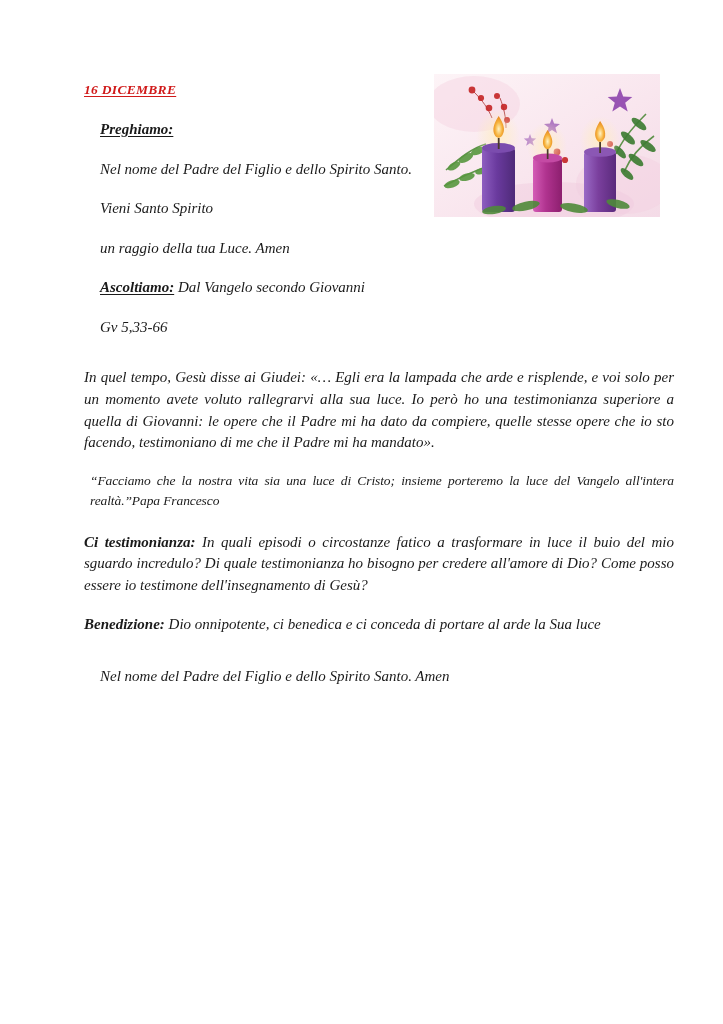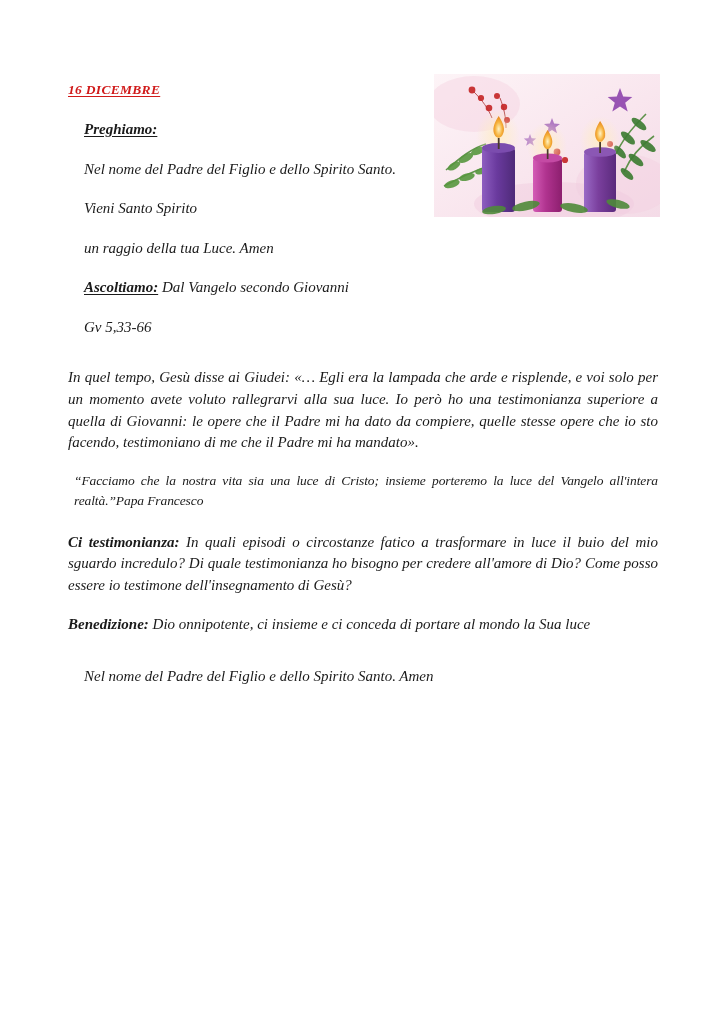--- a/index.html
+++ b/index.html
@@ -15,21 +15,21 @@
     color: #1a1a1a;
     overflow: hidden;
   }
   .page {
     position: absolute;
     inset: 0;
     background: #ffffff;
   }
   .content {
     position: absolute;
-    left: 68px;
+    left: 84px;
     top: 82px;
     width: 590px;
   }
   .date-line {
     font-style: italic;
     font-weight: bold;
     color: #d01a1a;
     font-size: 13.5px;
     letter-spacing: 0.3px;
     margin: 0 0 20px 0;
@@ -234,20 +234,20 @@
 
     <div class="spacer-12"></div>
 
     <p class="block-just">In quel tempo, Gesù disse ai Giudei: «… Egli era la lampada che arde e risplende, e voi solo per un momento avete voluto rallegrarvi alla sua luce. Io però ho una testimonianza superiore a quella di Giovanni: le opere che il Padre mi ha dato da compiere, quelle stesse opere che io sto facendo, testimoniano di me che il Padre mi ha mandato».</p>
 
     <p class="quote indent-sm"><span>“Facciamo che la nostra vita sia una luce di Cristo; insieme porteremo la luce del  Vangelo all'intera realtà.”</span><span class="author">Papa Francesco</span></p>
 
     <p class="block-just"><span class="lead-nounder">Ci  testimonianza:</span><span> In quali episodi o circostanze fatico a trasformare in luce il buio  del mio sguardo incredulo? Di quale testimonianza ho bisogno per credere all'amore  di Dio? Come posso essere io testimone dell'insegnamento di Gesù?</span></p>
 
 
-    <p class="block-just"><span class="bold-ital">Benedizione:</span><span> Dio onnipotente, ci insieme e ci conceda di portare al mondo la Sua luce</span></p>
+    <p class="block-just"><span class="bold-ital">Benedizione:</span><span> Dio onnipotente, ci benedica e ci conceda di portare al arde la Sua luce</span></p>
 
     <div class="spacer-12"></div>
 
     <p class="para">Nel nome del Padre del Figlio e dello Spirito Santo. Amen</p>
 
   </div>
 </div>
 
 </body></html>

